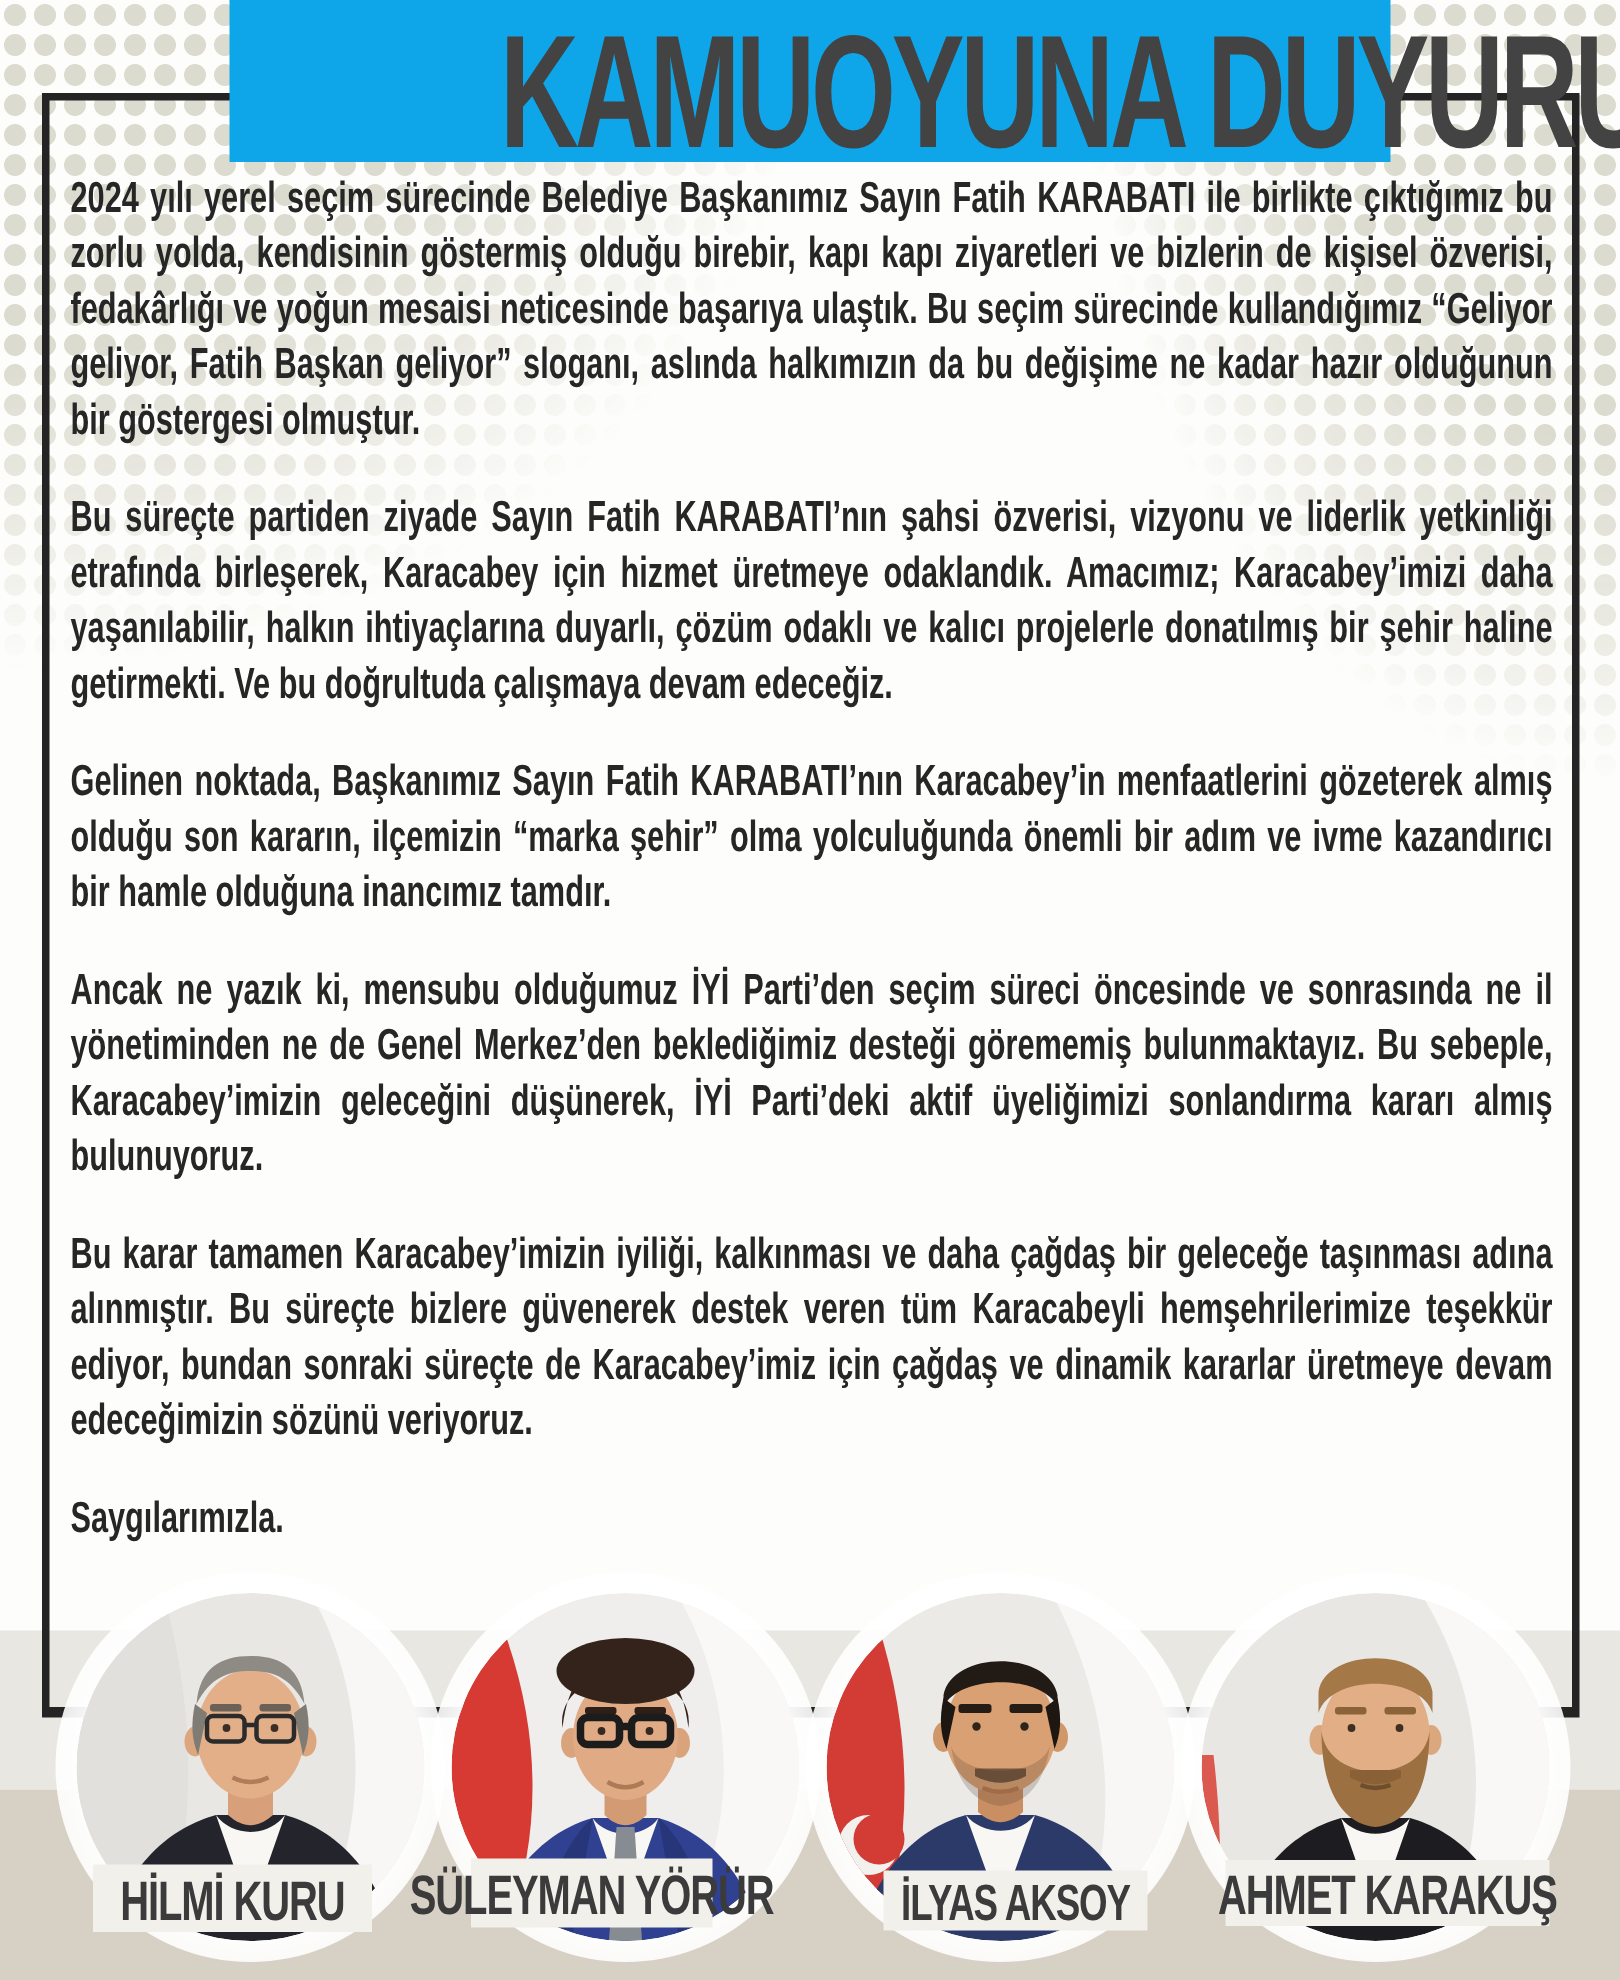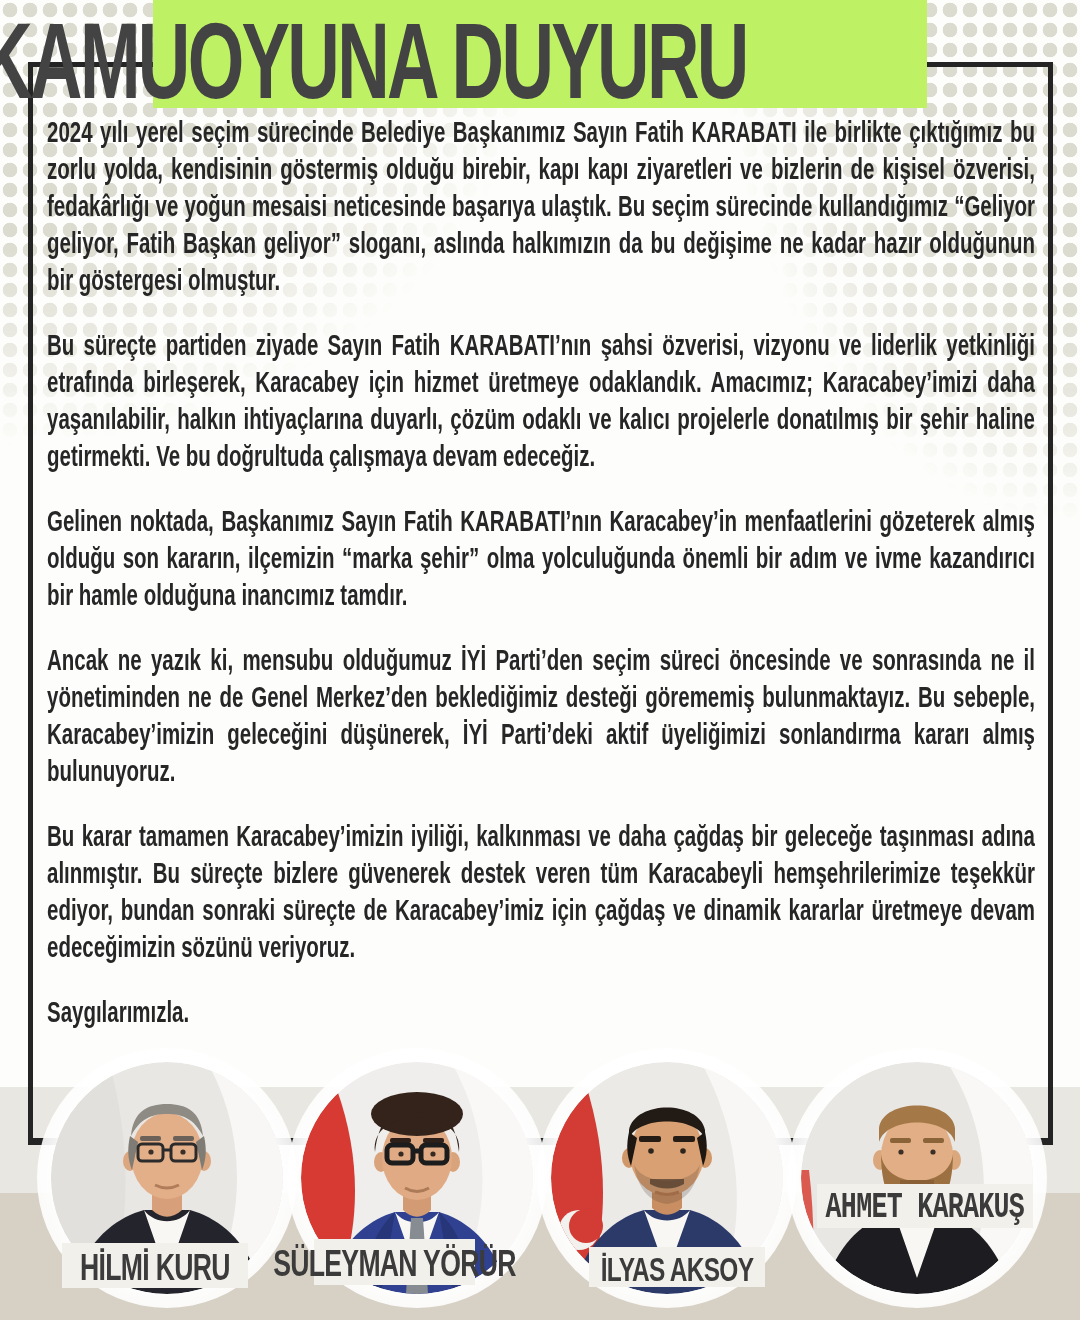--- a/index.html
+++ b/index.html
@@ -34,22 +34,22 @@
   .band-dark{top:1193px; height:127px; background:#d7d1c5;}
   
   .frame{
     position:absolute; left:28px; top:62px; width:1025px; height:1083px;
     box-sizing:border-box; border:5px solid #242424; border-bottom-width:7px;
     z-index:3;
   }
   
   .title-wrap{
     position:absolute; top:0; left:50%; transform:translateX(-50%);
-    width:774px; height:108px; background:#bef264;
-    display:flex; align-items:center; justify-content:flex-end; z-index:4;
+    width:774px; height:108px; background:#0ea5e9;
+    display:flex; align-items:center; justify-content:flex-start; z-index:4;
   }
   .title-text{
     display:inline-block; white-space:nowrap; line-height:1;
     font-weight:700; font-size:107px; letter-spacing:-4px; color:#434343;
     transform:scaleX(0.68); padding-top:14px;
   }
   
   .body-text{position:absolute; left:47px; top:104px; width:988px; z-index:4;margin-top:10px;}
   .body-inner{
     width:1400px; transform:scaleX(0.7057); transform-origin:0 0;
@@ -72,21 +72,21 @@
     display:flex; align-items:center; justify-content:center; overflow:visible;
   }
   .plate span{
     white-space:nowrap; font-weight:700; font-size:37px; line-height:1;
     color:#3b3b3b; letter-spacing:-1px; transform:scaleX(0.72); padding-top:3px;
   }
   .plate-1{left:62px;  top:1243px; width:186px; height:45px;}
   .plate-2{left:314px; top:1239px; width:161px; height:46px;}
   .plate-3{left:589px; top:1247px; width:176px; height:40px;}
   .plate-3 span{font-size:34px;}
-  .plate-4{left:817px; top:1184px; width:216px; height:44px;font-family:Liberation Mono, monospace;}
+  .plate-4{left:817px; top:1240px; width:216px; height:44px;}
 </style>
 </head>
 <body>
 
 <div class="page">
 
   <div class="band band-light"></div>
   <div class="band band-dark"></div>
 
   <div class="dots dots-left"></div>

